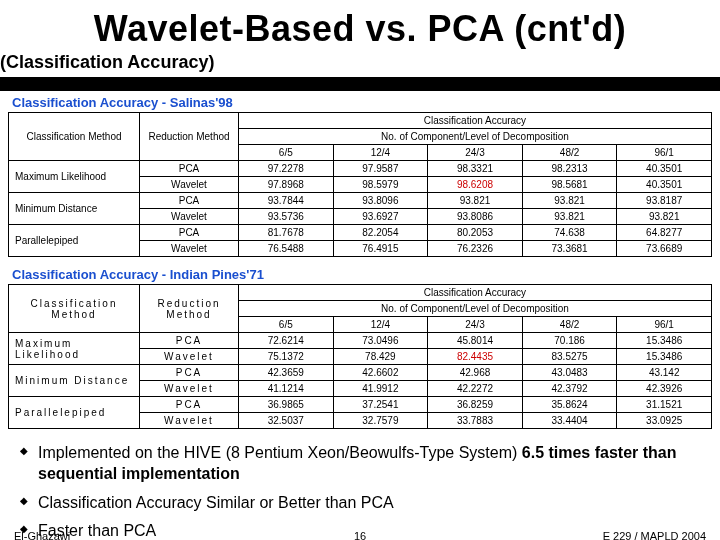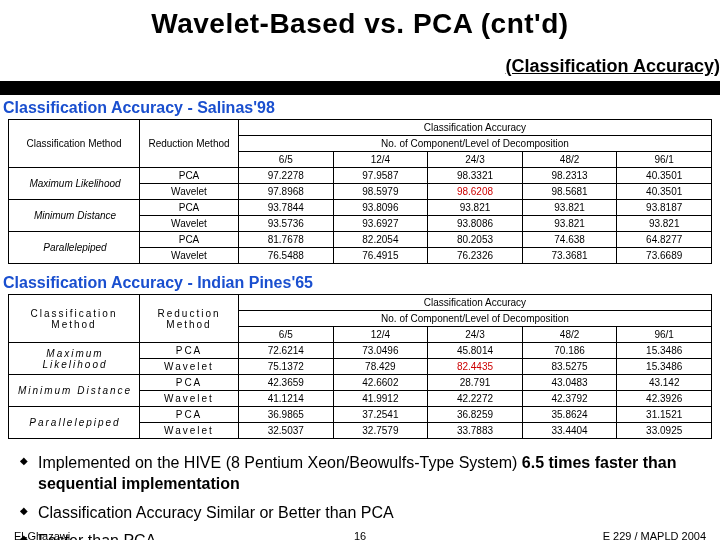--- a/index.html
+++ b/index.html
@@ -1,24 +1,24 @@
 <!DOCTYPE html>
 <html><head>
 <meta charset="utf-8">
 <style>
 html,body{margin:0;padding:0;width:720px;height:540px;background:#fff;font-family:Arial,Helvetica,sans-serif;color:#000;overflow:hidden}
 .slide{width:720px;height:540px;position:relative;box-sizing:border-box}
-.title{font-size:28px;font-weight:bold;text-align:center;padding-top:8px;letter-spacing:0.5px}
-.subtitle{font-size:18px;font-weight:bold;text-align:right;text-decoration:underline;margin-top:16px;margin-bottom:4px}
+.title{font-size:36px;font-weight:bold;text-align:center;padding-top:8px;letter-spacing:0.5px}
+.subtitle{font-size:18px;font-weight:bold;text-align:left;margin-top:2px;margin-bottom:4px}
 .blackbar{background:#000;height:14px;width:100%}
-.tbltitle{color:#1a4fcf;font-weight:bold;font-size:16px;padding:4px 0 2px 3px}
+.tbltitle{color:#1a4fcf;font-weight:bold;font-size:13px;padding:4px 0 2px 12px}
 table{border-collapse:collapse;width:704px;margin:0 auto;font-size:10px}
 th,td{border:1px solid #000;padding:2px 4px;text-align:center;background:#fff}
 th{font-weight:normal}
-td.lh{text-align:center;font-style:italic;padding-left:6px;width:120px}
+td.lh{text-align:left;padding-left:6px;width:120px}
 td.rm{width:90px}
 .hi{color:#c00;font-weight:normal}
 .spacer{height:6px}
 ul.bullets{list-style:none;margin:14px 0 0 20px;padding:0;font-size:16px}
 ul.bullets li{position:relative;padding-left:18px;margin-bottom:8px;line-height:1.3}
 ul.bullets li::before{content:"\25C6";position:absolute;left:0;top:1px;font-size:10px}
 .b1 b{font-weight:bold}
 .footer{position:absolute;bottom:10px;left:0;width:720px;font-size:11px}
 .footer .l{position:absolute;left:14px}
 .footer .c{position:absolute;left:0;width:720px;text-align:center}
@@ -102,21 +102,21 @@
           <td>76.4915</td>
           <td>76.2326</td>
           <td>73.3681</td>
           <td>73.6689</td>
         </tr>
       </tbody>
   </table>
 
   <div class="spacer"></div>
 
-  <div class="tbltitle">Classification Accuracy - Indian Pines'65</div>
+  <div class="tbltitle">Classification Accuracy - Indian Pines'71</div>
   <table>
     <tbody>
         <tr>
       <th rowspan="3"><span class="sp">Classification Method</span></th>
       <th rowspan="3"><span class="sp">Reduction Method</span></th>
       <th colspan="5">Classification Accuracy</th>
     </tr>
     <tr>
           <th colspan="5">No. of Component/Level of Decomposition</th>
         </tr>
@@ -144,21 +144,21 @@
           <td>78.429</td>
           <td class="hi">82.4435</td>
           <td>83.5275</td>
           <td>15.3486</td>
         </tr>
         <tr>
           <td rowspan="2" class="lh"><span class="sp">Minimum Distance</span></td>
           <td class="rm"><span class="sp">PCA</span></td>
           <td>42.3659</td>
           <td>42.6602</td>
-          <td>28.791</td>
+          <td>42.968</td>
           <td>43.0483</td>
           <td>43.142</td>
         </tr>
         <tr>
           <td class="rm"><span class="sp">Wavelet</span></td>
           <td>41.1214</td>
           <td>41.9912</td>
           <td>42.2272</td>
           <td>42.3792</td>
           <td>42.3926</td>

